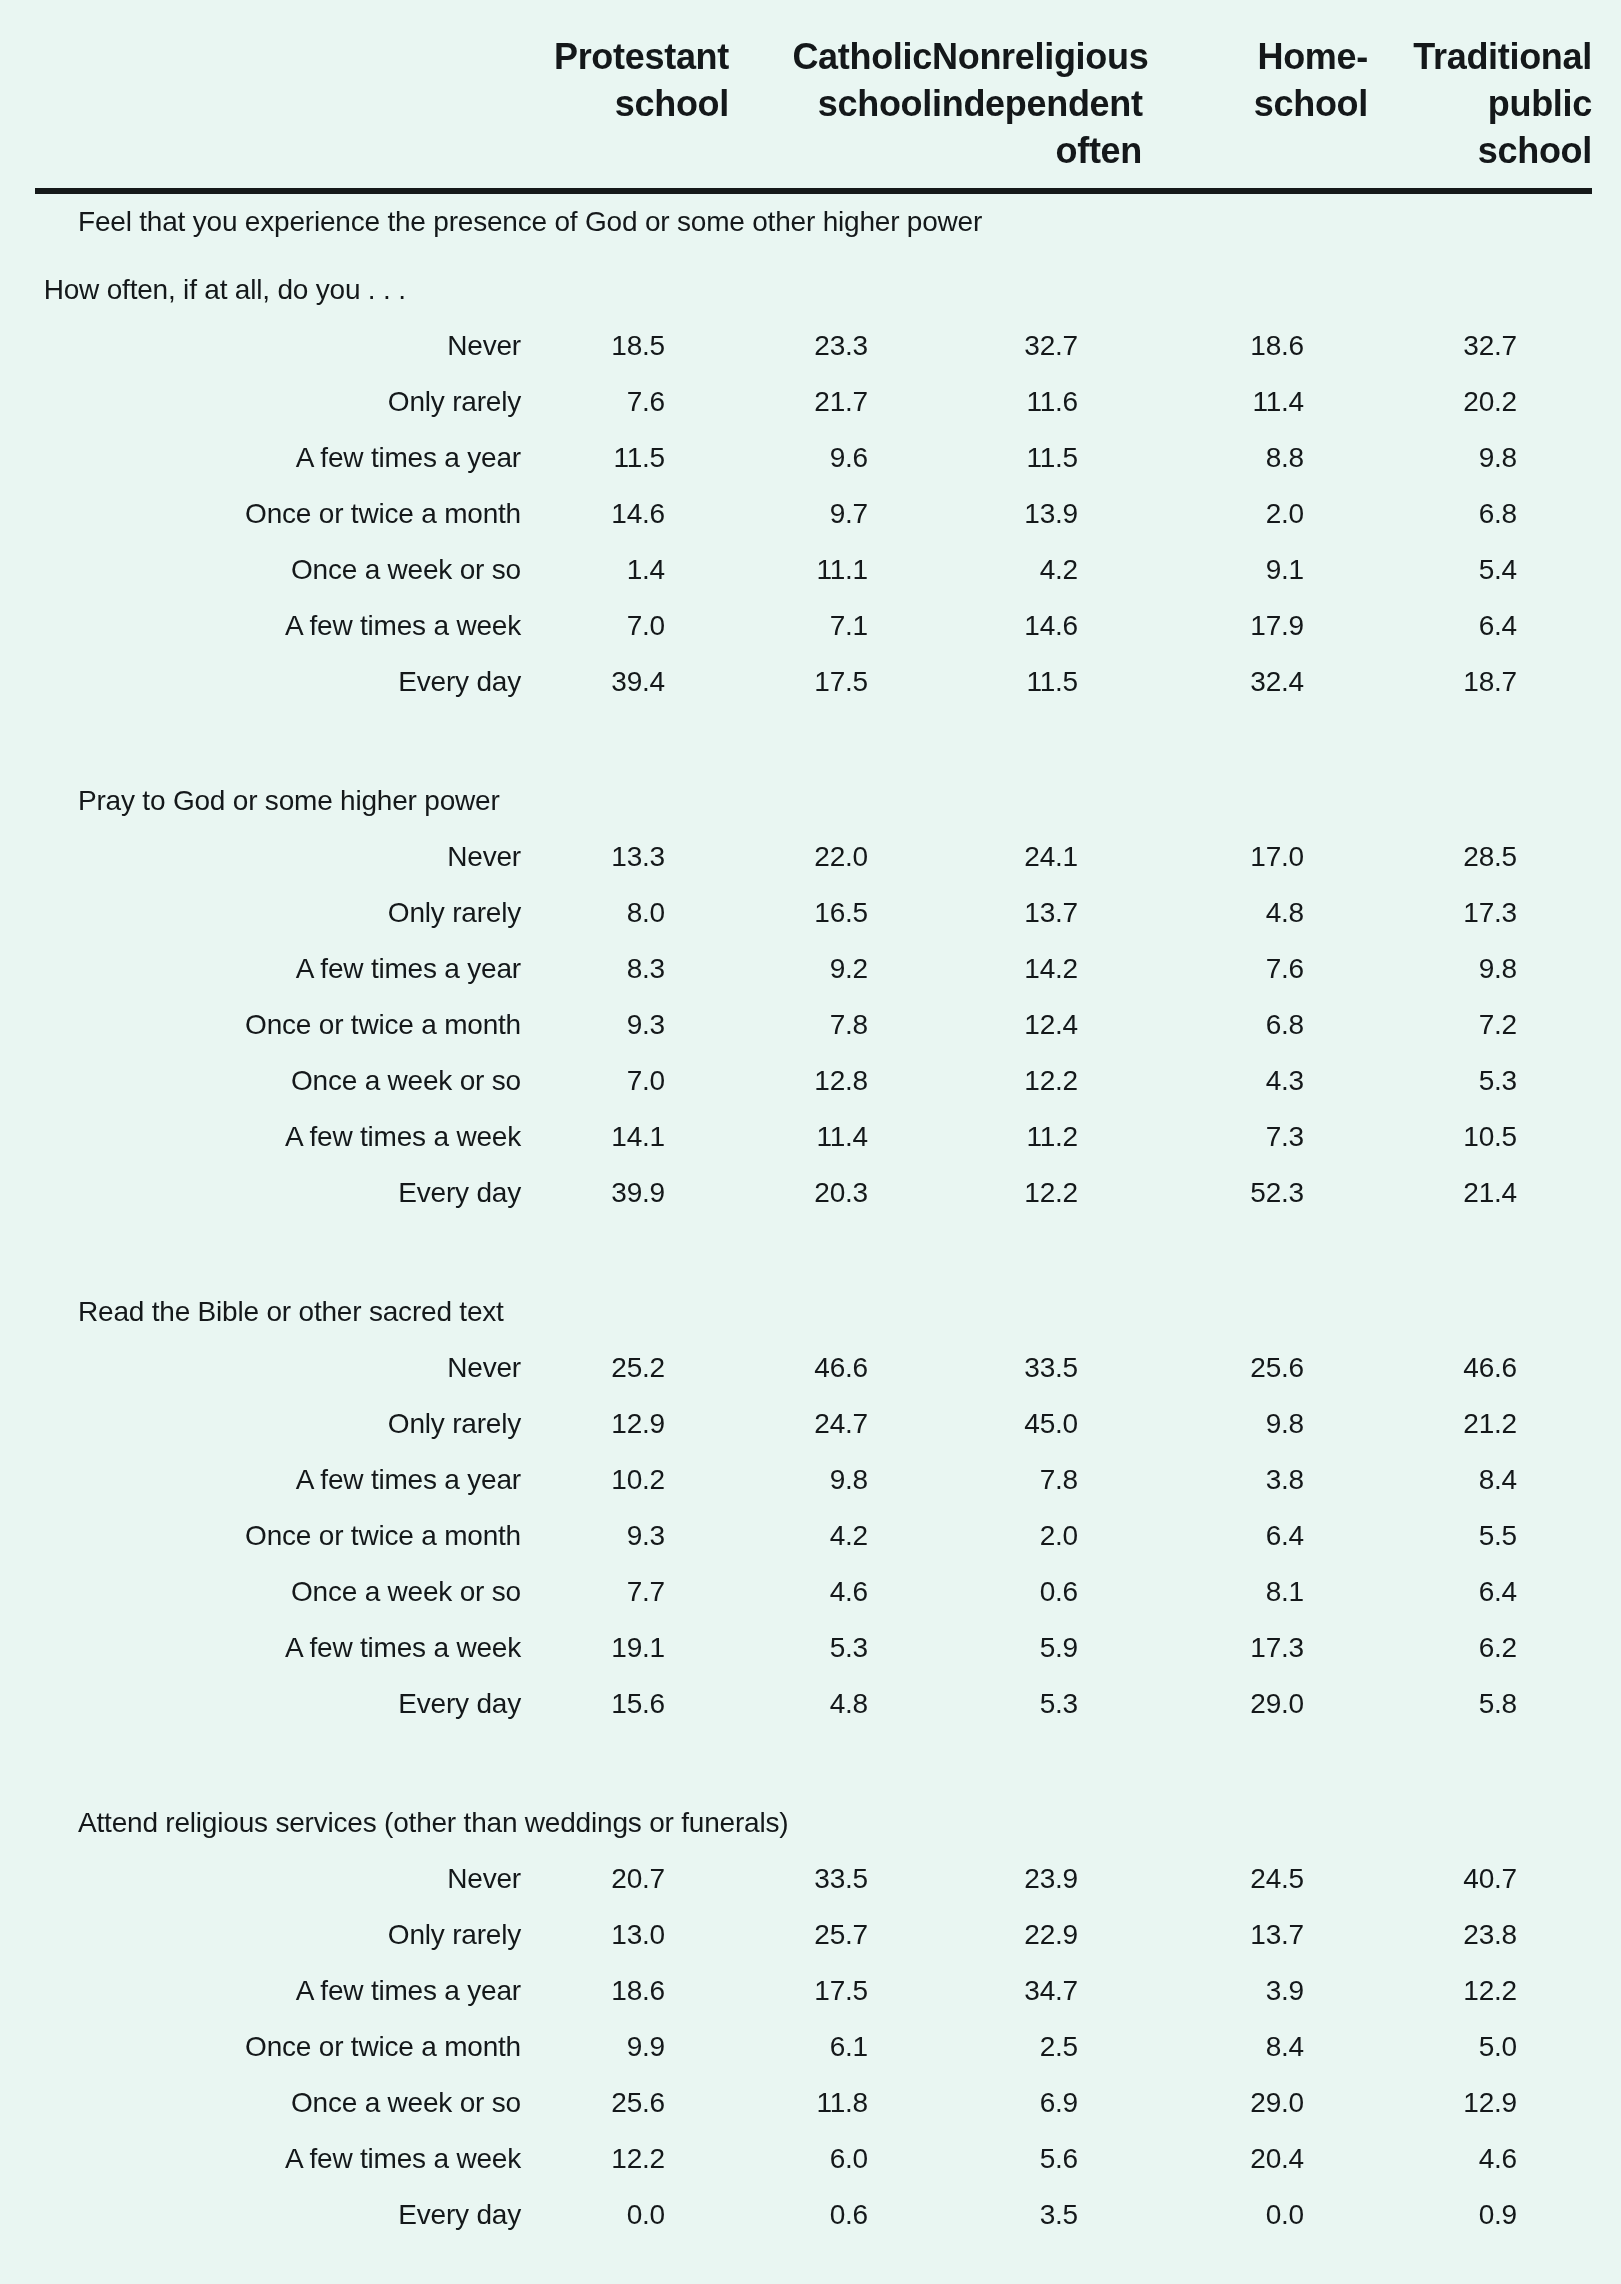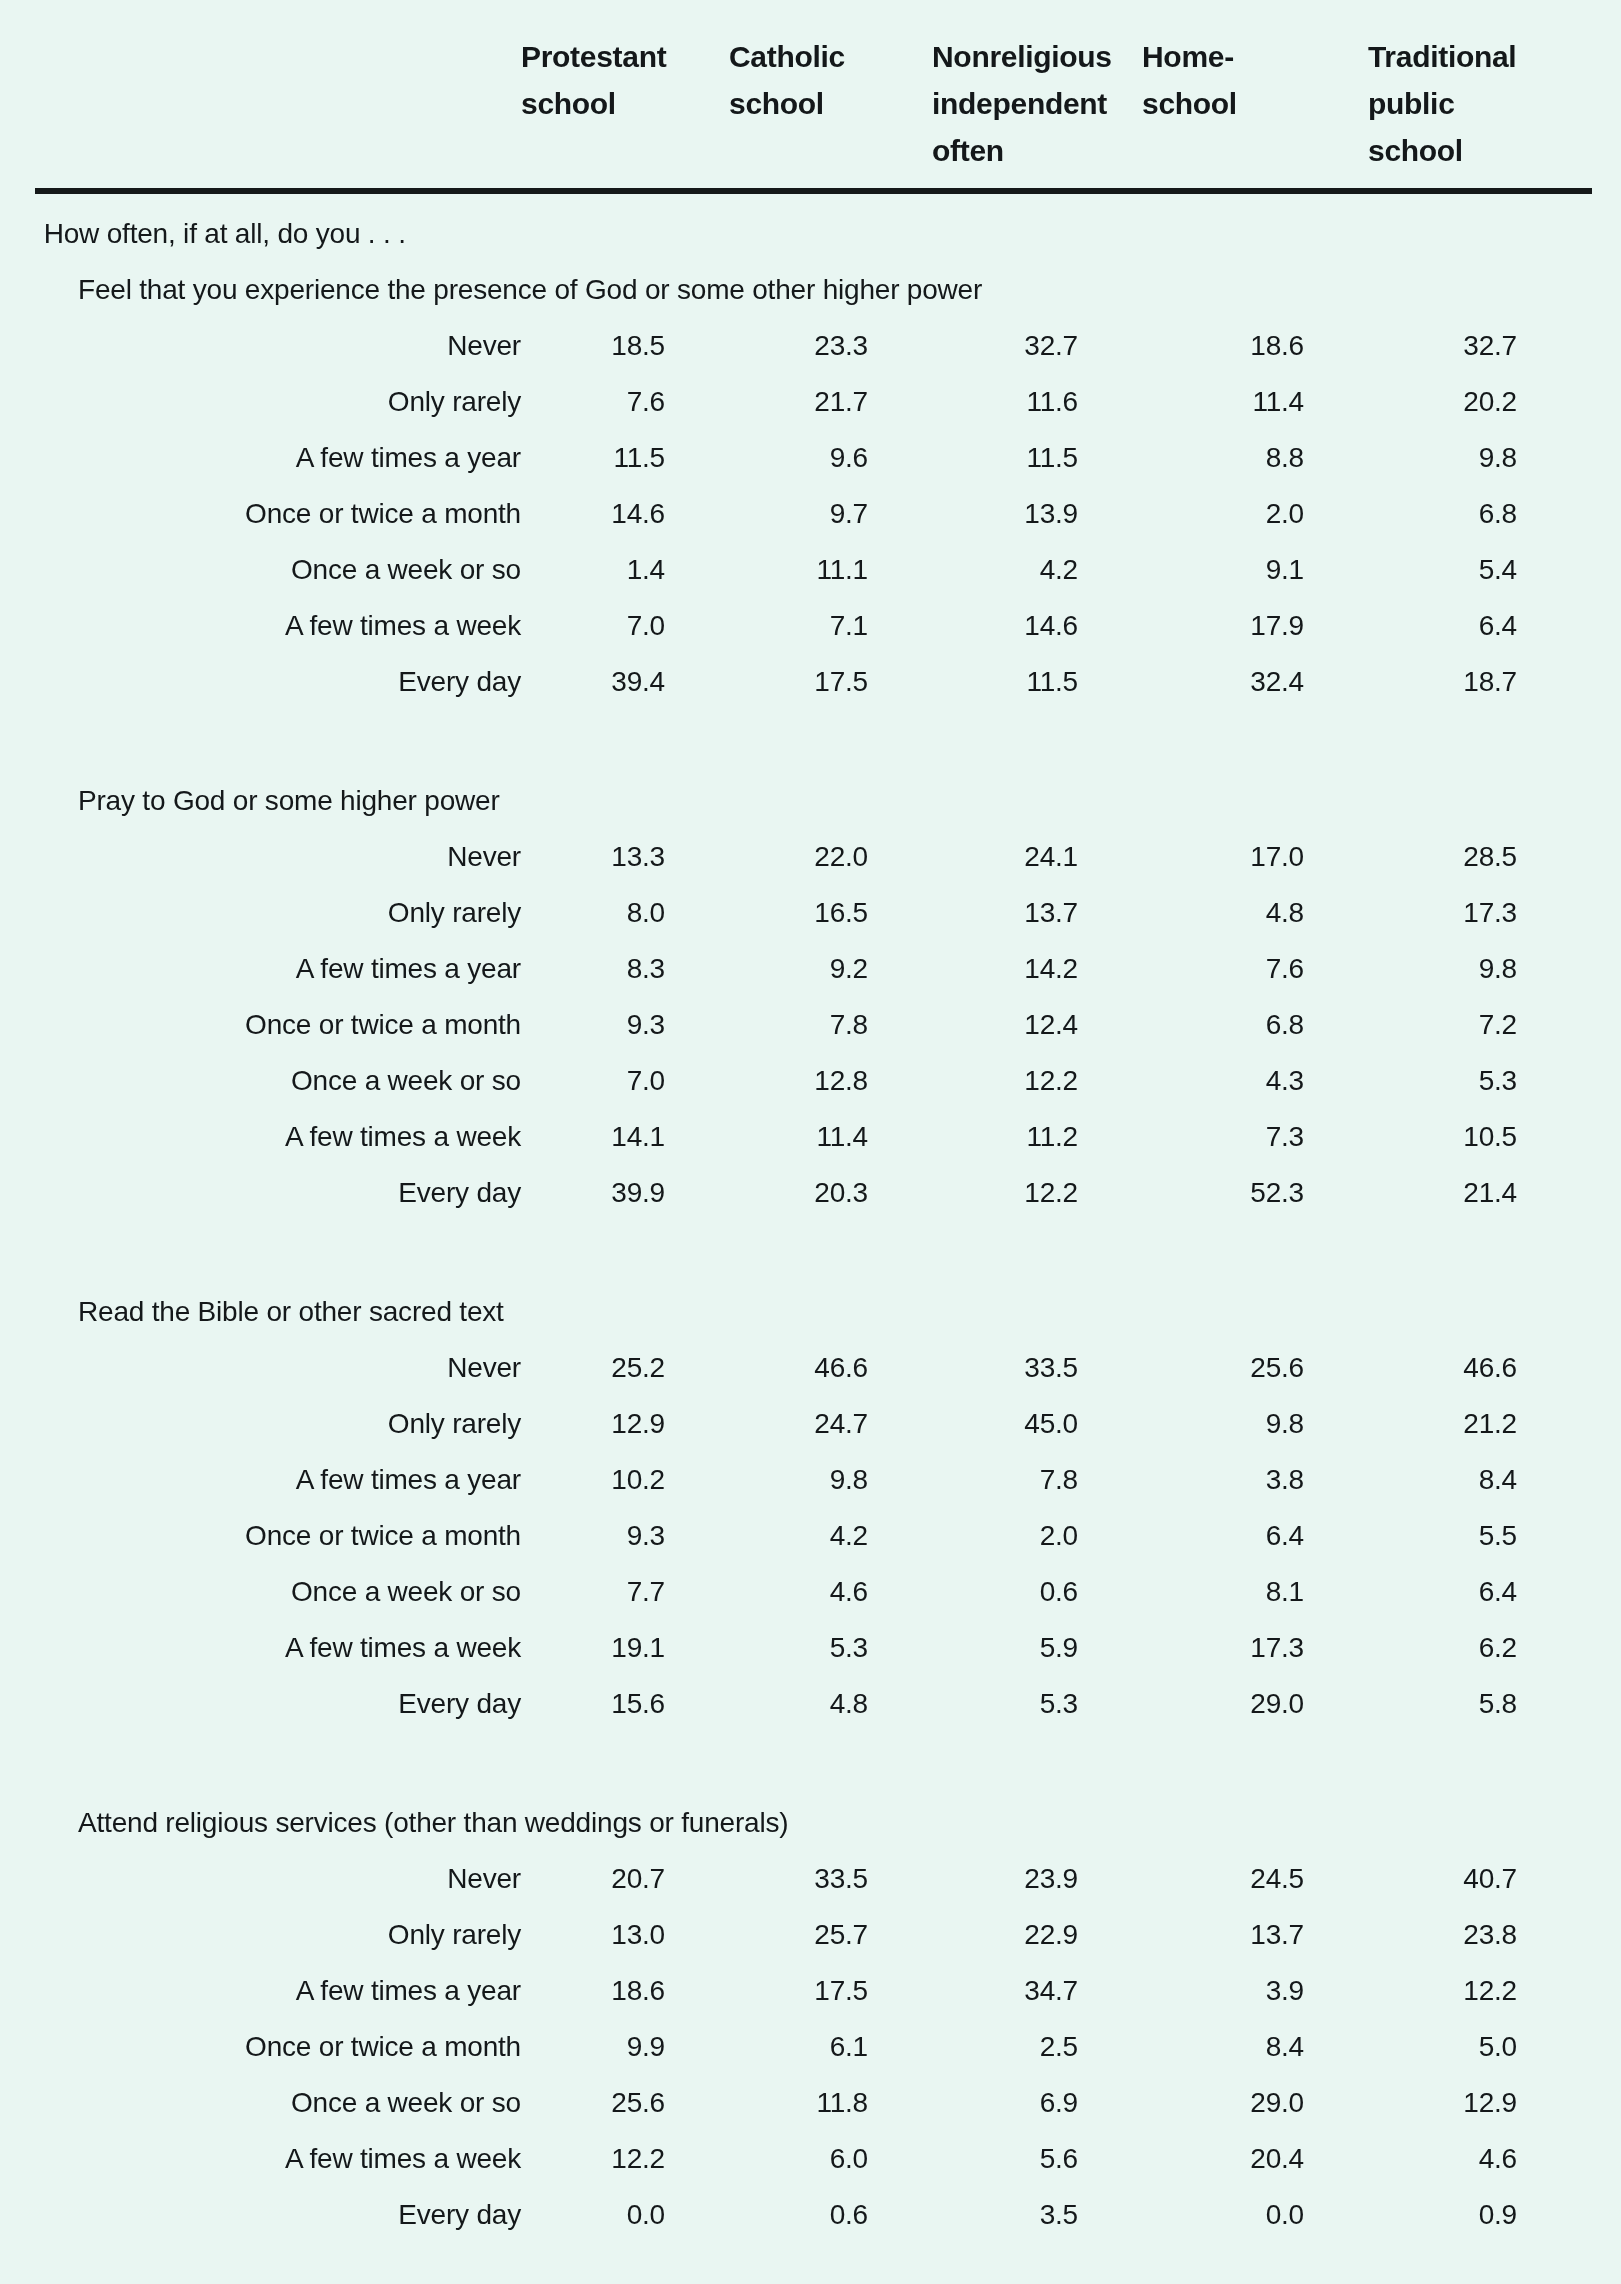--- a/index.html
+++ b/index.html
@@ -18,24 +18,24 @@
     overflow: hidden;
   }
   table.freq {
     border-collapse: collapse;
     table-layout: fixed;
     width: 1557px;
     margin: 29.5px 29.5px 0 35px;
   }
   thead th {
     font-weight: 700;
-    font-size: 30px;
+    font-size: 36px;
     line-height: 47px;
     letter-spacing: -0.3px;
-    text-align: left;
+    text-align: right;
     vertical-align: top;
     padding: 3.5px 0 14px 0;
     white-space: pre-line;
     border-bottom: 6px solid #15191a;
   }
   tbody td {
     font-size: 28px;
     font-weight: 400;
     letter-spacing: -0.2px;
     height: 56px;
@@ -78,26 +78,26 @@
 independent
 often</th>
           <th>Home-
 school</th>
           <th>Traditional
 public
 school</th>
         </tr>
     </thead>
     <tbody id="table-body">
-      <tr>
+      <tr class="">
+          <td colspan="6" class="section-title">Feel that you experience the presence of God or some other higher power</td>
+        </tr>
+    <tr>
         <td class="intro" colspan="6">How often, if at all, do you . . .</td>
       </tr>
-    <tr class="">
-          <td colspan="6" class="section-title">Feel that you experience the presence of God or some other higher power</td>
-        </tr>
         <tr>
           <td class="row-label">Never</td>
           <td class="num">18.5</td>
           <td class="num">23.3</td>
           <td class="num">32.7</td>
           <td class="num">18.6</td>
           <td class="num last">32.7</td>
         </tr>
         <tr>
           <td class="row-label">Only rarely</td>

